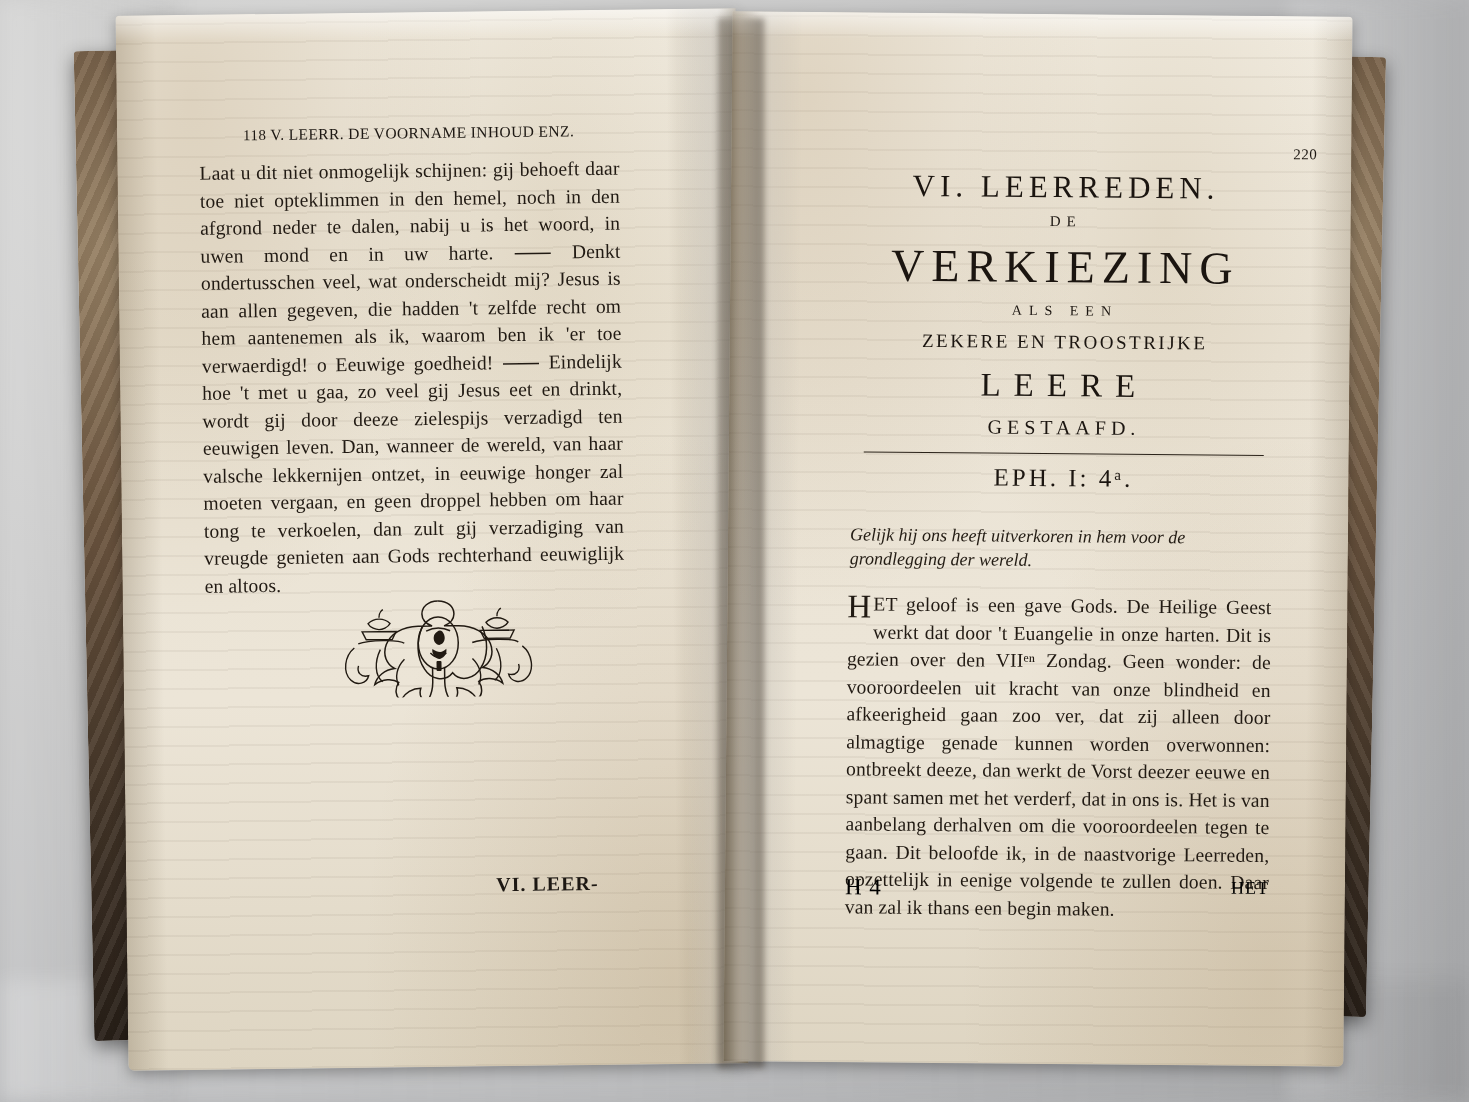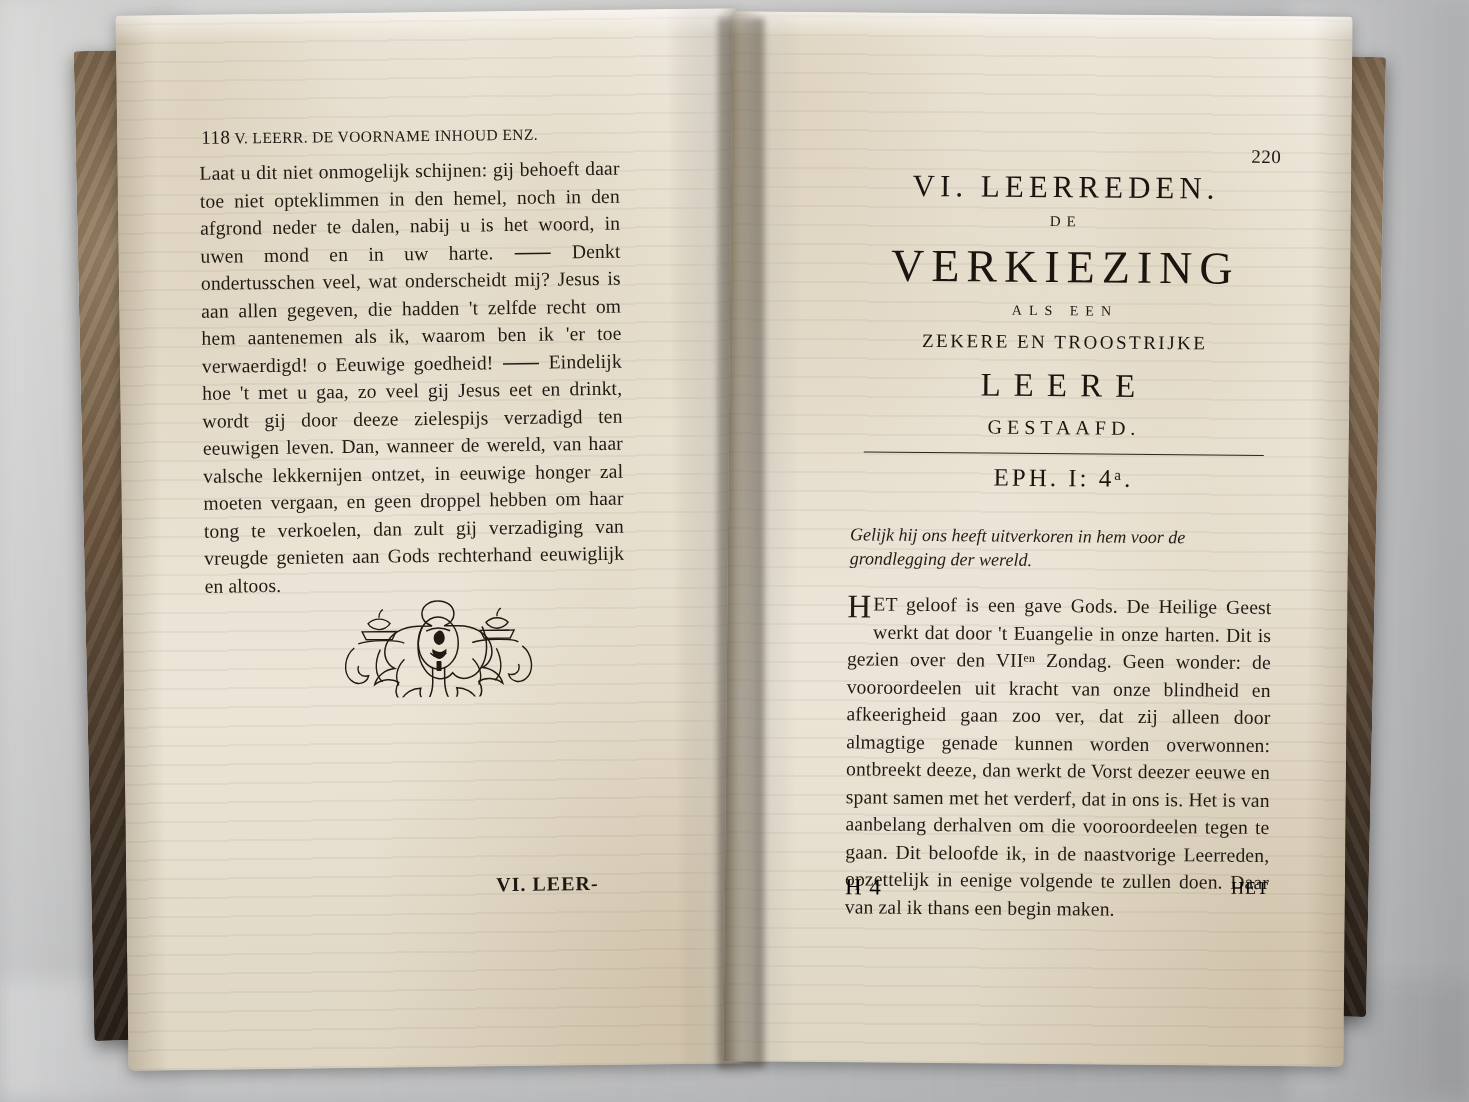--- a/index.html
+++ b/index.html
@@ -147,22 +147,23 @@
     position: absolute;
     color: #1d1813;
   }
   .running-head {
     font-size: 15.5px;
     letter-spacing: 0.4px;
     font-variant: small-caps;
     white-space: nowrap;
   }
   .folio-small {
-    font-size: 19px;
+    font-size: 15px;
     letter-spacing: 0.5px;
+    margin-left: 42px;
   }
 
   .body-col {
     font-size: 19.6px;
     line-height: 27.5px;
     text-align: justify;
     text-justify: inter-word;
     color: #211a13;
     letter-spacing: 0.15px;
   }

